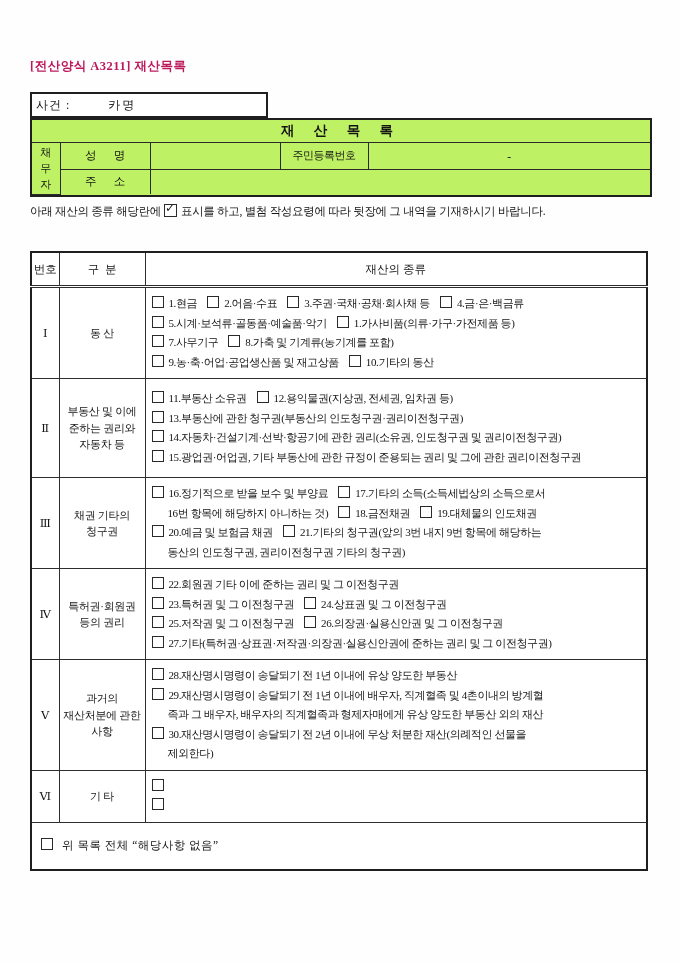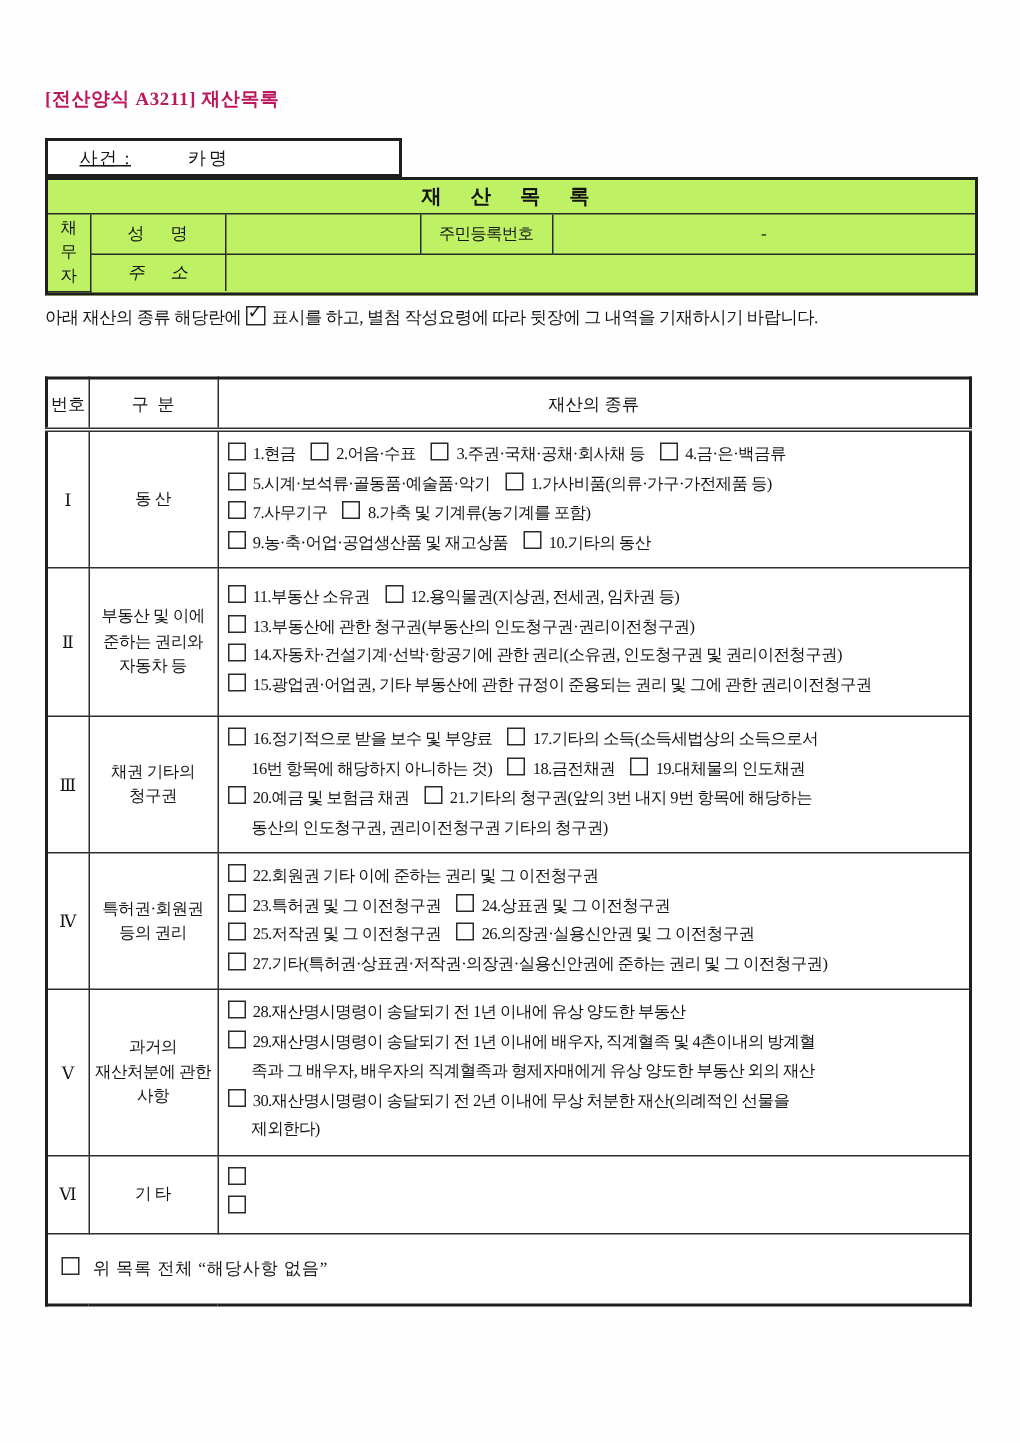--- a/index.html
+++ b/index.html
@@ -12,33 +12,33 @@
   .form-tag {
     position:absolute; left:30px; top:58px;
     font-size:12.5px; font-weight:bold; color:#be185d; letter-spacing:0.5px;
   }
   
   .case-box {
     position:absolute; left:30px; top:92px; width:234px; height:22px;
     border:2px solid #1f1f1f; background:#fff;
     display:flex; align-items:center; font-size:12px;
   }
-  .case-label { margin-left:21px; letter-spacing:1px; white-space:pre;text-decoration:underline; }
+  .case-label { margin-left:4px; letter-spacing:1px; white-space:pre; }
   .case-value { margin-left:38px; letter-spacing:2px; }
   
   .main-box { position:absolute; left:30px; top:118px; width:618px; border:2px solid #1f1f1f; background:#bef264; }
   .doc-title {
     height:22px; line-height:22px; text-align:center;
     font-weight:bold; font-size:13.5px; letter-spacing:8px;
     border-bottom:1.5px solid #2a2a2a; white-space:pre;
   }
   .debtor-table { width:100%; border-collapse:collapse; table-layout:fixed; }
   .debtor-table td { border:1px solid #2a2a2a; font-size:11.5px; padding:0; }
   .debtor-table tr:first-child td { border-top:none; }
-  .debtor-table tr:last-child td { border-bottom:none;font-style:italic; }
+  .debtor-table tr:last-child td { border-bottom:none; }
   .debtor-table td:first-child { border-left:none; }
   .debtor-table td:last-child { border-right:none; }
   td.drole { text-align:center; white-space:pre-line; line-height:16px; font-size:11px; }
   td.dlbl { text-align:center; white-space:pre; }
   td.djmlbl { text-align:center; font-size:11px; letter-spacing:-0.5px; }
   td.dval { }
   td.djmval { text-align:center; }
   
   .instruction {
     position:absolute; left:30px; top:204px; width:625px;

